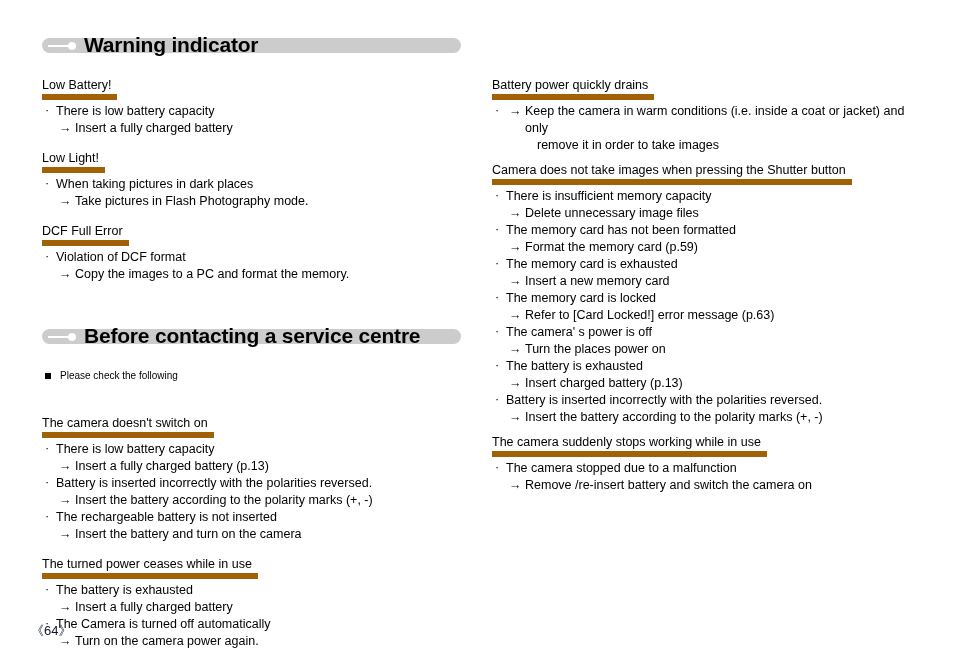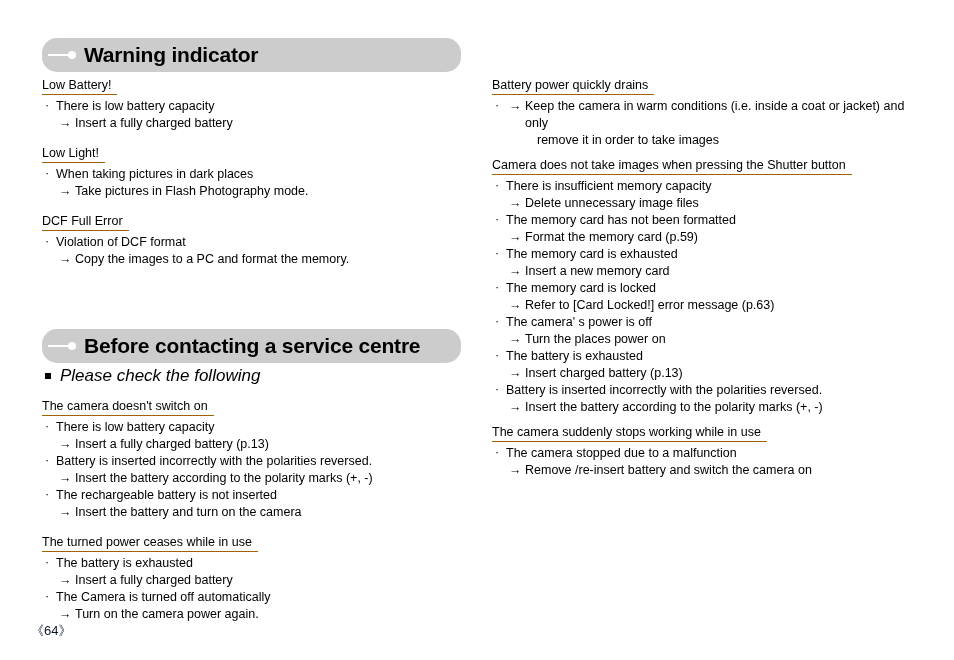--- a/index.html
+++ b/index.html
@@ -17,21 +17,21 @@
   }
 
   .page {
     position: absolute;
     inset: 0;
   }
 
   
   .banner {
     position: absolute;
-    height: 34px;
+    height: 15px;
     background: #cccccc;
     border-radius: 15px;
     display: flex;
     align-items: center;
   }
   .banner-deco {
     position: relative;
     width: 42px;
     height: 30px;
     flex: none;
@@ -70,21 +70,21 @@
   .col-left  { left: 42px;  top: 78px;  width: 420px; }
   .col-left2 { left: 42px;  top: 368px; width: 420px; }
   .col-right { left: 492px; top: 78px;  width: 420px; }
 
   
   .subhead {
     display: table;
     font-size: 12.5px;
     line-height: 15px;
     padding: 0 6px 1px 0;
-    border-bottom: 1px solid #a16207;
+    border-bottom: 6px solid #a16207;
     white-space: nowrap;
     margin-bottom: 3px;
   }
 
   
   ul.items {
     list-style: none;
     margin: 0;
     padding: 0;
   }
@@ -124,24 +124,23 @@
   }
 
   .group { margin-bottom: 14px; }
   .group.tight { margin-bottom: 9px; }
   .group:last-child { margin-bottom: 0; }
 
   
   .intro {
     position: relative;
     padding-left: 18px;
-    font-size: 17px;
+    font-size: 10px;
     line-height: 16px;
-    margin-bottom: 15px;
-    font-style: italic;
+    margin-bottom: 32px;
   }
   .intro .sq {
     position: absolute;
     left: 3px;
     top: 5px;
     width: 6px;
     height: 6px;
     background: #000000;
   }
 

